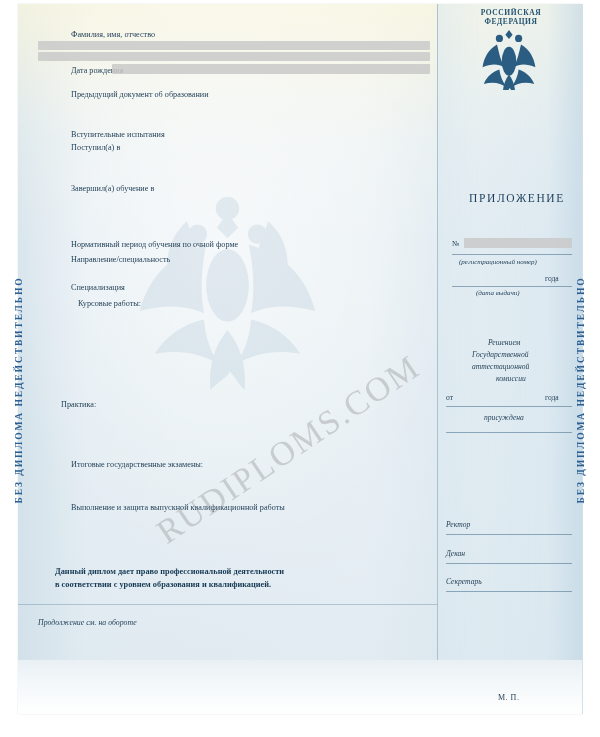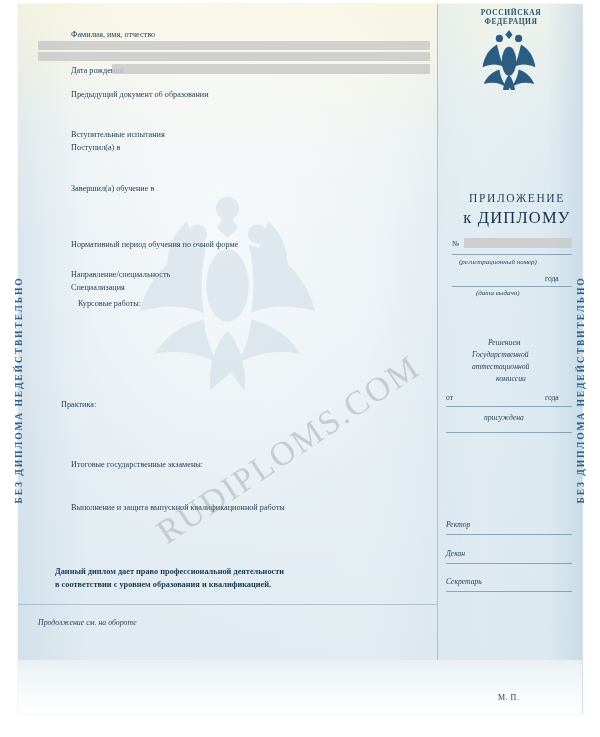--- a/index.html
+++ b/index.html
@@ -289,29 +289,28 @@
   <div class="fill" style="left:38px; top:52px; width:392px; height:9px;"></div>
 
   <div class="field" style="left:38px; top:66px;">Дата рождения</div>
   <div class="fill" style="left:112px; top:64px; width:318px; height:10px;"></div>
 
   <div class="field" style="left:38px; top:90px;">Предыдущий документ об образовании</div>
   <div class="field" style="left:38px; top:130px;">Вступительные испытания</div>
   <div class="field" style="left:38px; top:143px;">Поступил(а) в</div>
   <div class="field" style="left:38px; top:184px;">Завершил(а) обучение в</div>
   <div class="field" style="left:38px; top:240px;">Нормативный период обучения по очной форме</div>
-  <div class="field" style="left:38px; top:270px;">Направление/специальность</div>
+  <div class="field" style="left:38px; top:255px;">Направление/специальность</div>
   <div class="field" style="left:38px; top:283px;">Специализация</div>
   <div class="field" style="left:38px; top:299px;padding-left:7px;">Курсовые работы:</div>
   <div class="field" style="left:28px; top:400px;">Практика:</div>
   <div class="field" style="left:38px; top:460px;">Итоговые государственные экзамены:</div>
   <div class="field" style="left:38px; top:503px;">Выполнение и защита выпускной квалификационной работы</div>
 
   <div id="app-line1">ПРИЛОЖЕНИЕ</div>
-  <div id="app-line2">к ДИПЛОМУ</div>
 
   <div class="rp" style="left:452px; top:239px;">№</div>
   <div class="fill" style="left:464px; top:238px; width:108px; height:10px;"></div>
   <div class="rule" style="left:452px; top:254px; width:120px;"></div>
   <div class="rp rp-italic" style="left:459px; top:258px; font-size:7px;">(регистрационный номер)</div>
 
   <div class="rp" style="left:545px; top:274px;">года</div>
   <div class="rule" style="left:452px; top:286px; width:120px;"></div>
   <div class="rp rp-italic" style="left:476px; top:289px; font-size:7px;">(дата выдачи)</div>
 

